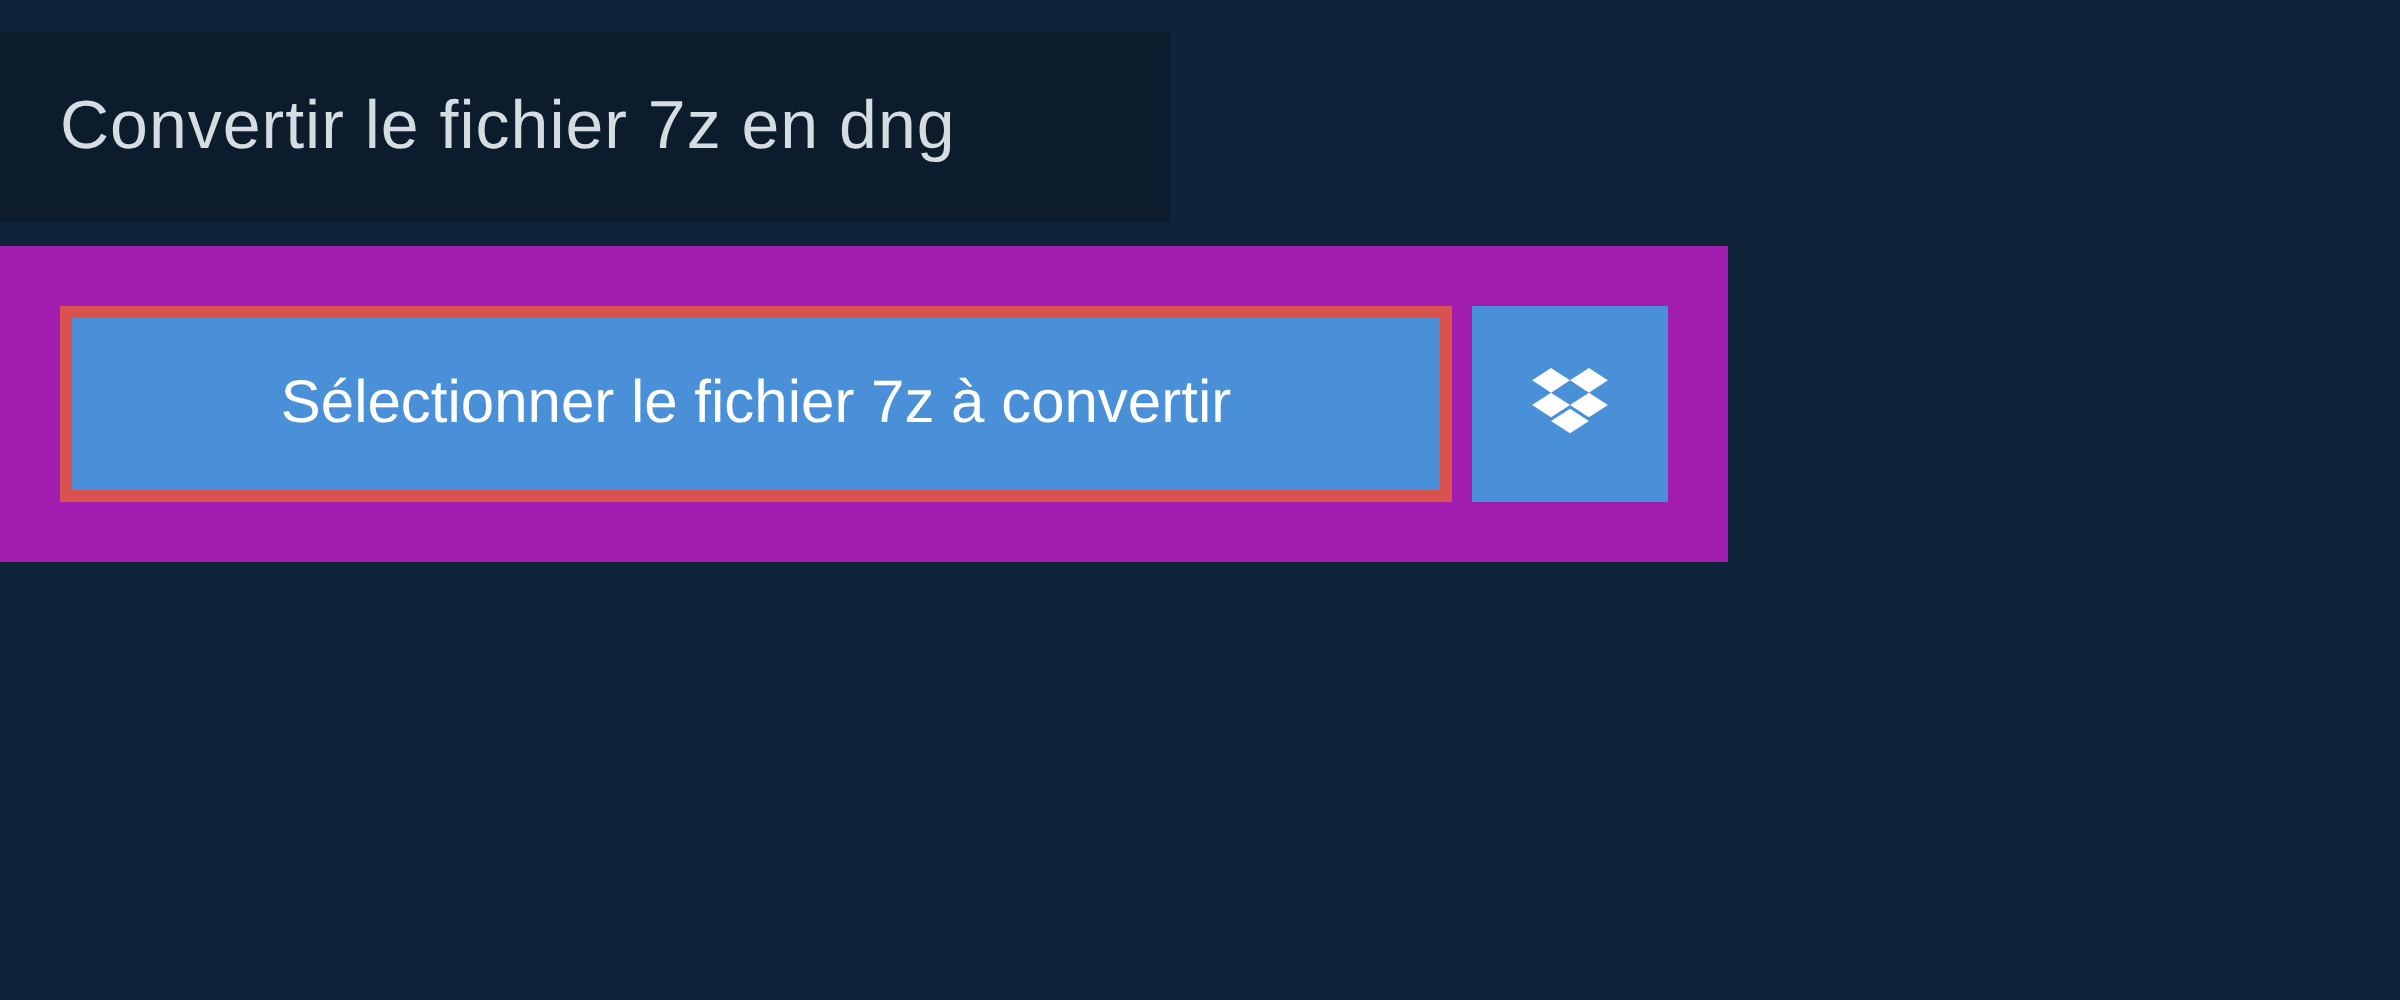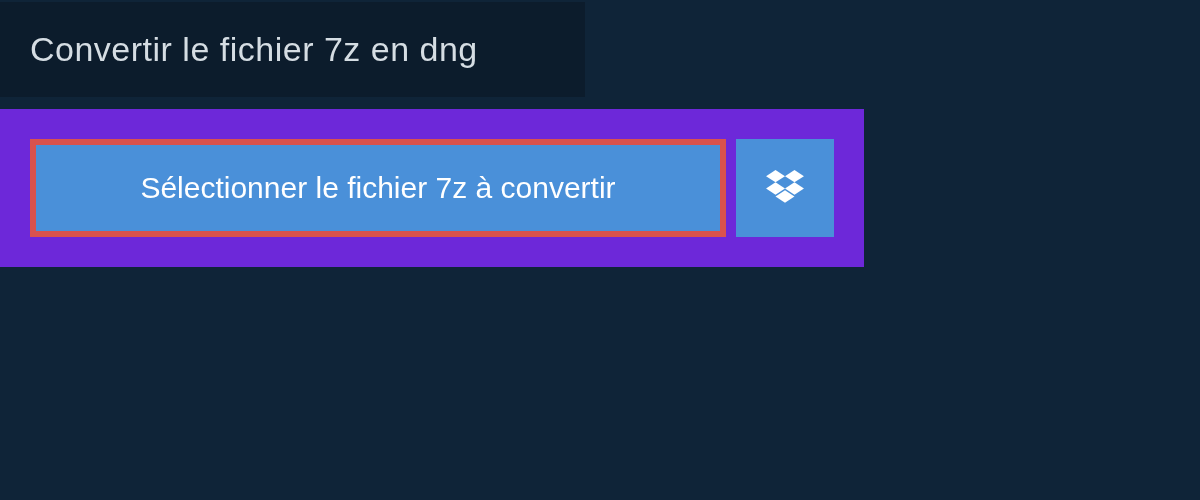--- a/index.html
+++ b/index.html
@@ -11,30 +11,30 @@
       background-color: #0f2438;
       font-family: -apple-system, BlinkMacSystemFont, "Segoe UI", Arial, sans-serif;
       width: 1200px;
       height: 500px;
       overflow: hidden;
     }
     .header-section {
       background-color: #0c1c2c;
       padding: 28px 0 28px 30px;
       width: 585px;
-      margin-top: 2px;
+      margin-top: 16px;
     }
     .page-title {
       color: #d5dde3;
       font-size: 34px;
       font-weight: 400;
       letter-spacing: 0.5px;
     }
     .upload-container {
-      background-color: #6d28d9;
+      background-color: #a21caf;
       margin-top: 12px;
       padding: 30px;
       width: 864px;
       display: flex;
       gap: 10px;
       align-items: stretch;
     }
     .select-file-button {
       background-color: #4a90d9;
       border: 6px solid #d9524e;

